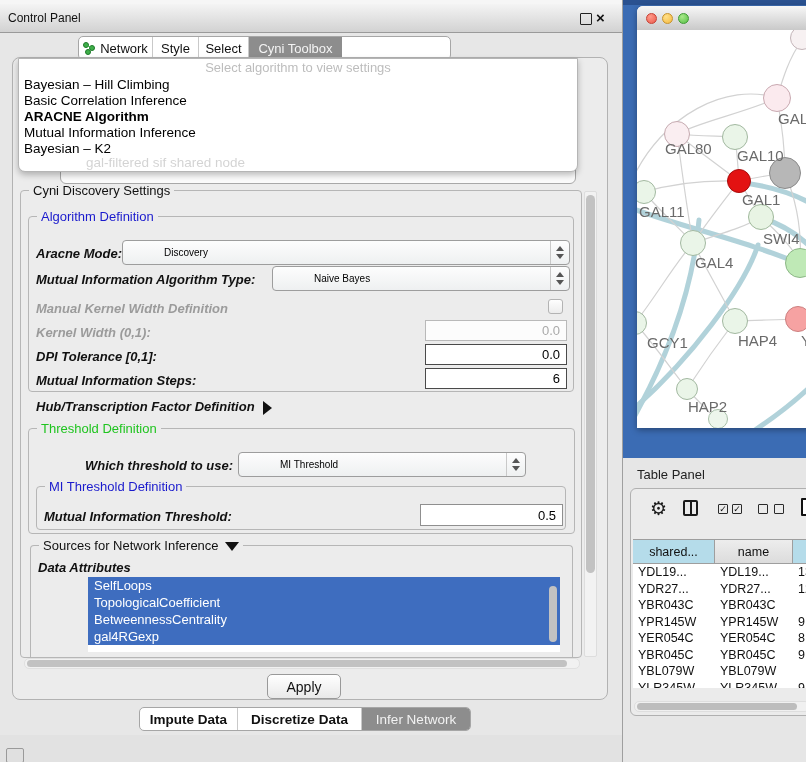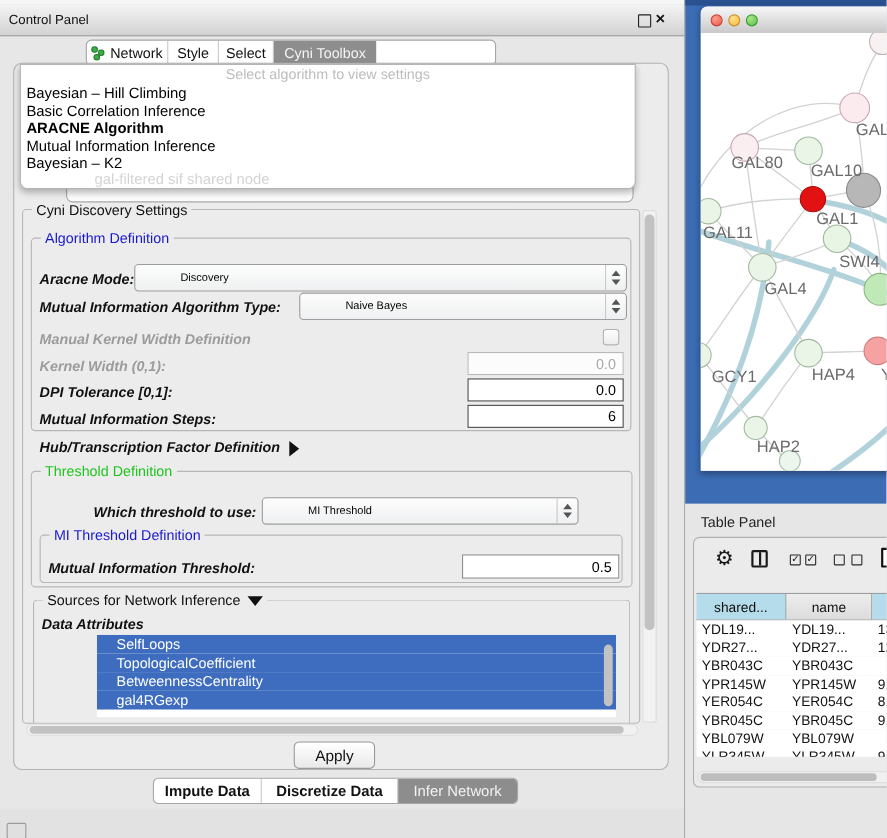--- a/index.html
+++ b/index.html
@@ -66,21 +66,21 @@
   .tin.dis{border:1px solid #b9b9b9;color:#a9a9a9;background:#fcfcfc;}
   .tin.soft{border:1px solid #8f8f8f;}
 
   .cbox{width:15px;height:15px;border:1px solid #b3b3b3;border-radius:3px;background:linear-gradient(#fefefe,#ececec);box-sizing:border-box;}
 
   .tri-right{display:inline-block;width:0;height:0;border-top:7px solid transparent;border-bottom:7px solid transparent;border-left:9px solid #111;vertical-align:middle;margin-left:8px;}
   .tri-down{display:inline-block;width:0;height:0;border-left:7px solid transparent;border-right:7px solid transparent;border-top:9px solid #111;vertical-align:middle;margin-left:6px;}
 
   
   .attr-list{background:#fff;overflow:hidden;}
-  .attr-item{height:17px;line-height:17px;background:#3e6dbf;color:#fff;font-size:13px;padding-left:18px;white-space:nowrap;}
+  .attr-item{height:17px;line-height:17px;background:#3e6dbf;color:#fff;font-size:13px;padding-left:6px;white-space:nowrap;}
 
   
   .sb-v{background:#f2f2f2;border:1px solid #dddddd;border-radius:2px;box-sizing:border-box;}
   .sb-thumb{background:#c2c2c2;border-radius:5px;}
   .sb-h{background:#f1f1f1;border:1px solid #e0e0e0;border-radius:5px;box-sizing:border-box;}
 
   .apply-btn{width:72px;height:23px;background:linear-gradient(#ffffff,#e9e9e9);border:1px solid #999;
       border-radius:5px;font-size:14px;color:#111;display:flex;align-items:center;justify-content:center;}
 
   

